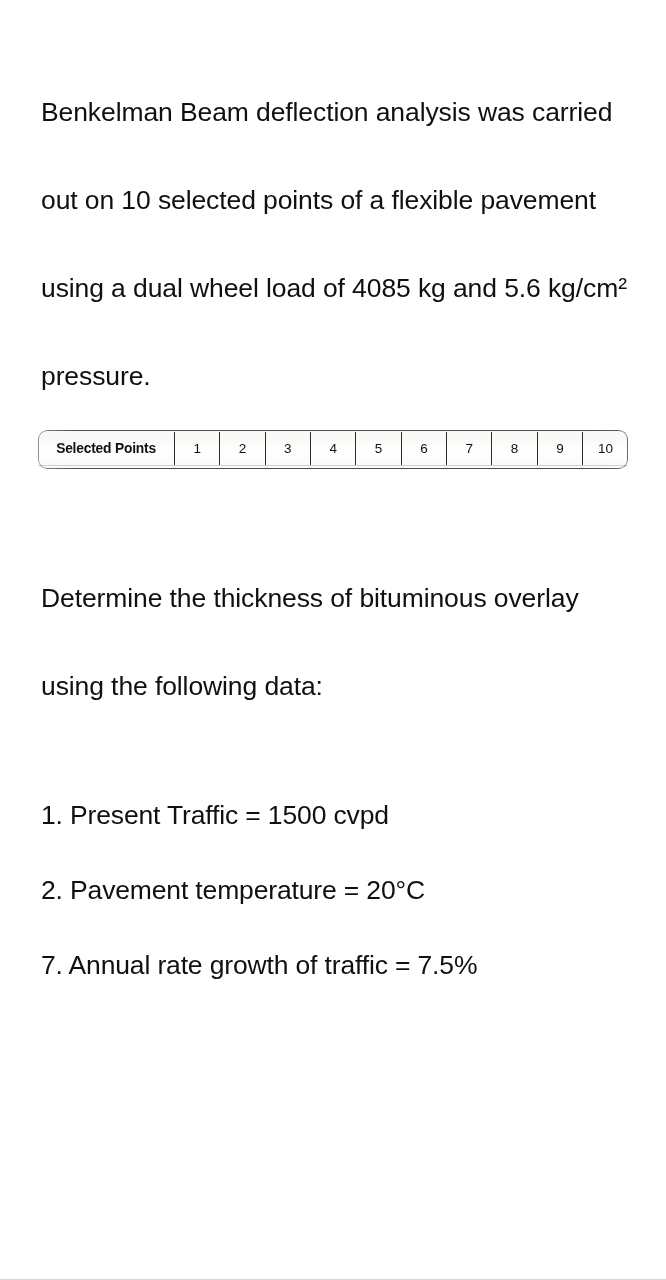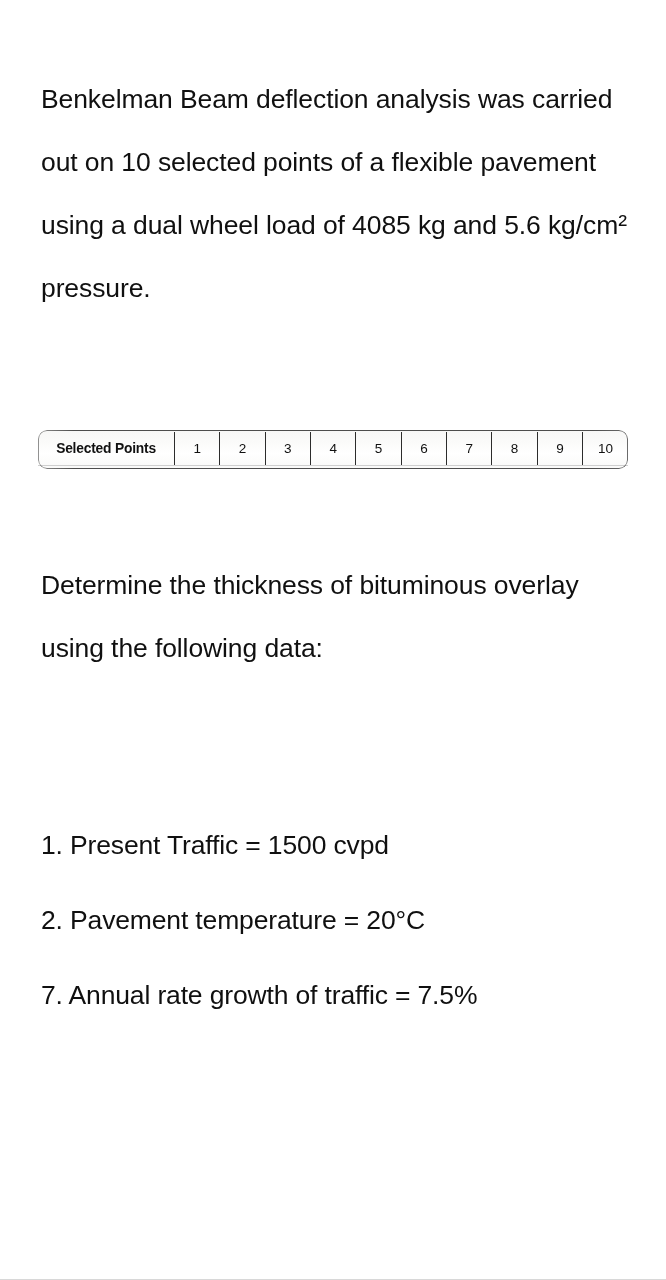--- a/index.html
+++ b/index.html
@@ -22,21 +22,21 @@
     box-sizing: border-box;
     border-bottom: 1px solid #d8d8d8;
   }
 
   
   .para {
     position: absolute;
     left: 41px;
     width: 600px;
     font-size: 26.5px;
-    line-height: 63px;
+    line-height: 88px;
     letter-spacing: -0.1px;
     color: #101010;
     white-space: pre-line;
   }
   #intro-paragraph { top: 41px; }
   #determine-paragraph { top: 527px; }
 
   
   .table-scan {
     position: absolute;
@@ -108,21 +108,21 @@
         rgba(0,0,0,0.9) 94%, rgba(0,0,0,0.75) 100%);
     mask-image: linear-gradient(90deg,
         rgba(0,0,0,0.55) 0%, rgba(0,0,0,0.9) 6%,
         rgba(0,0,0,0.9) 94%, rgba(0,0,0,0.75) 100%);
   }
 
   
   .data-list {
     position: absolute;
     left: 41px;
-    top: 808px;
+    top: 778px;
     width: 610px;
     margin: 0;
     padding: 0;
     list-style: none;
   }
   .data-list li {
     font-size: 26.5px;
     line-height: 75px;
     color: #101010;
     letter-spacing: -0.15px;

